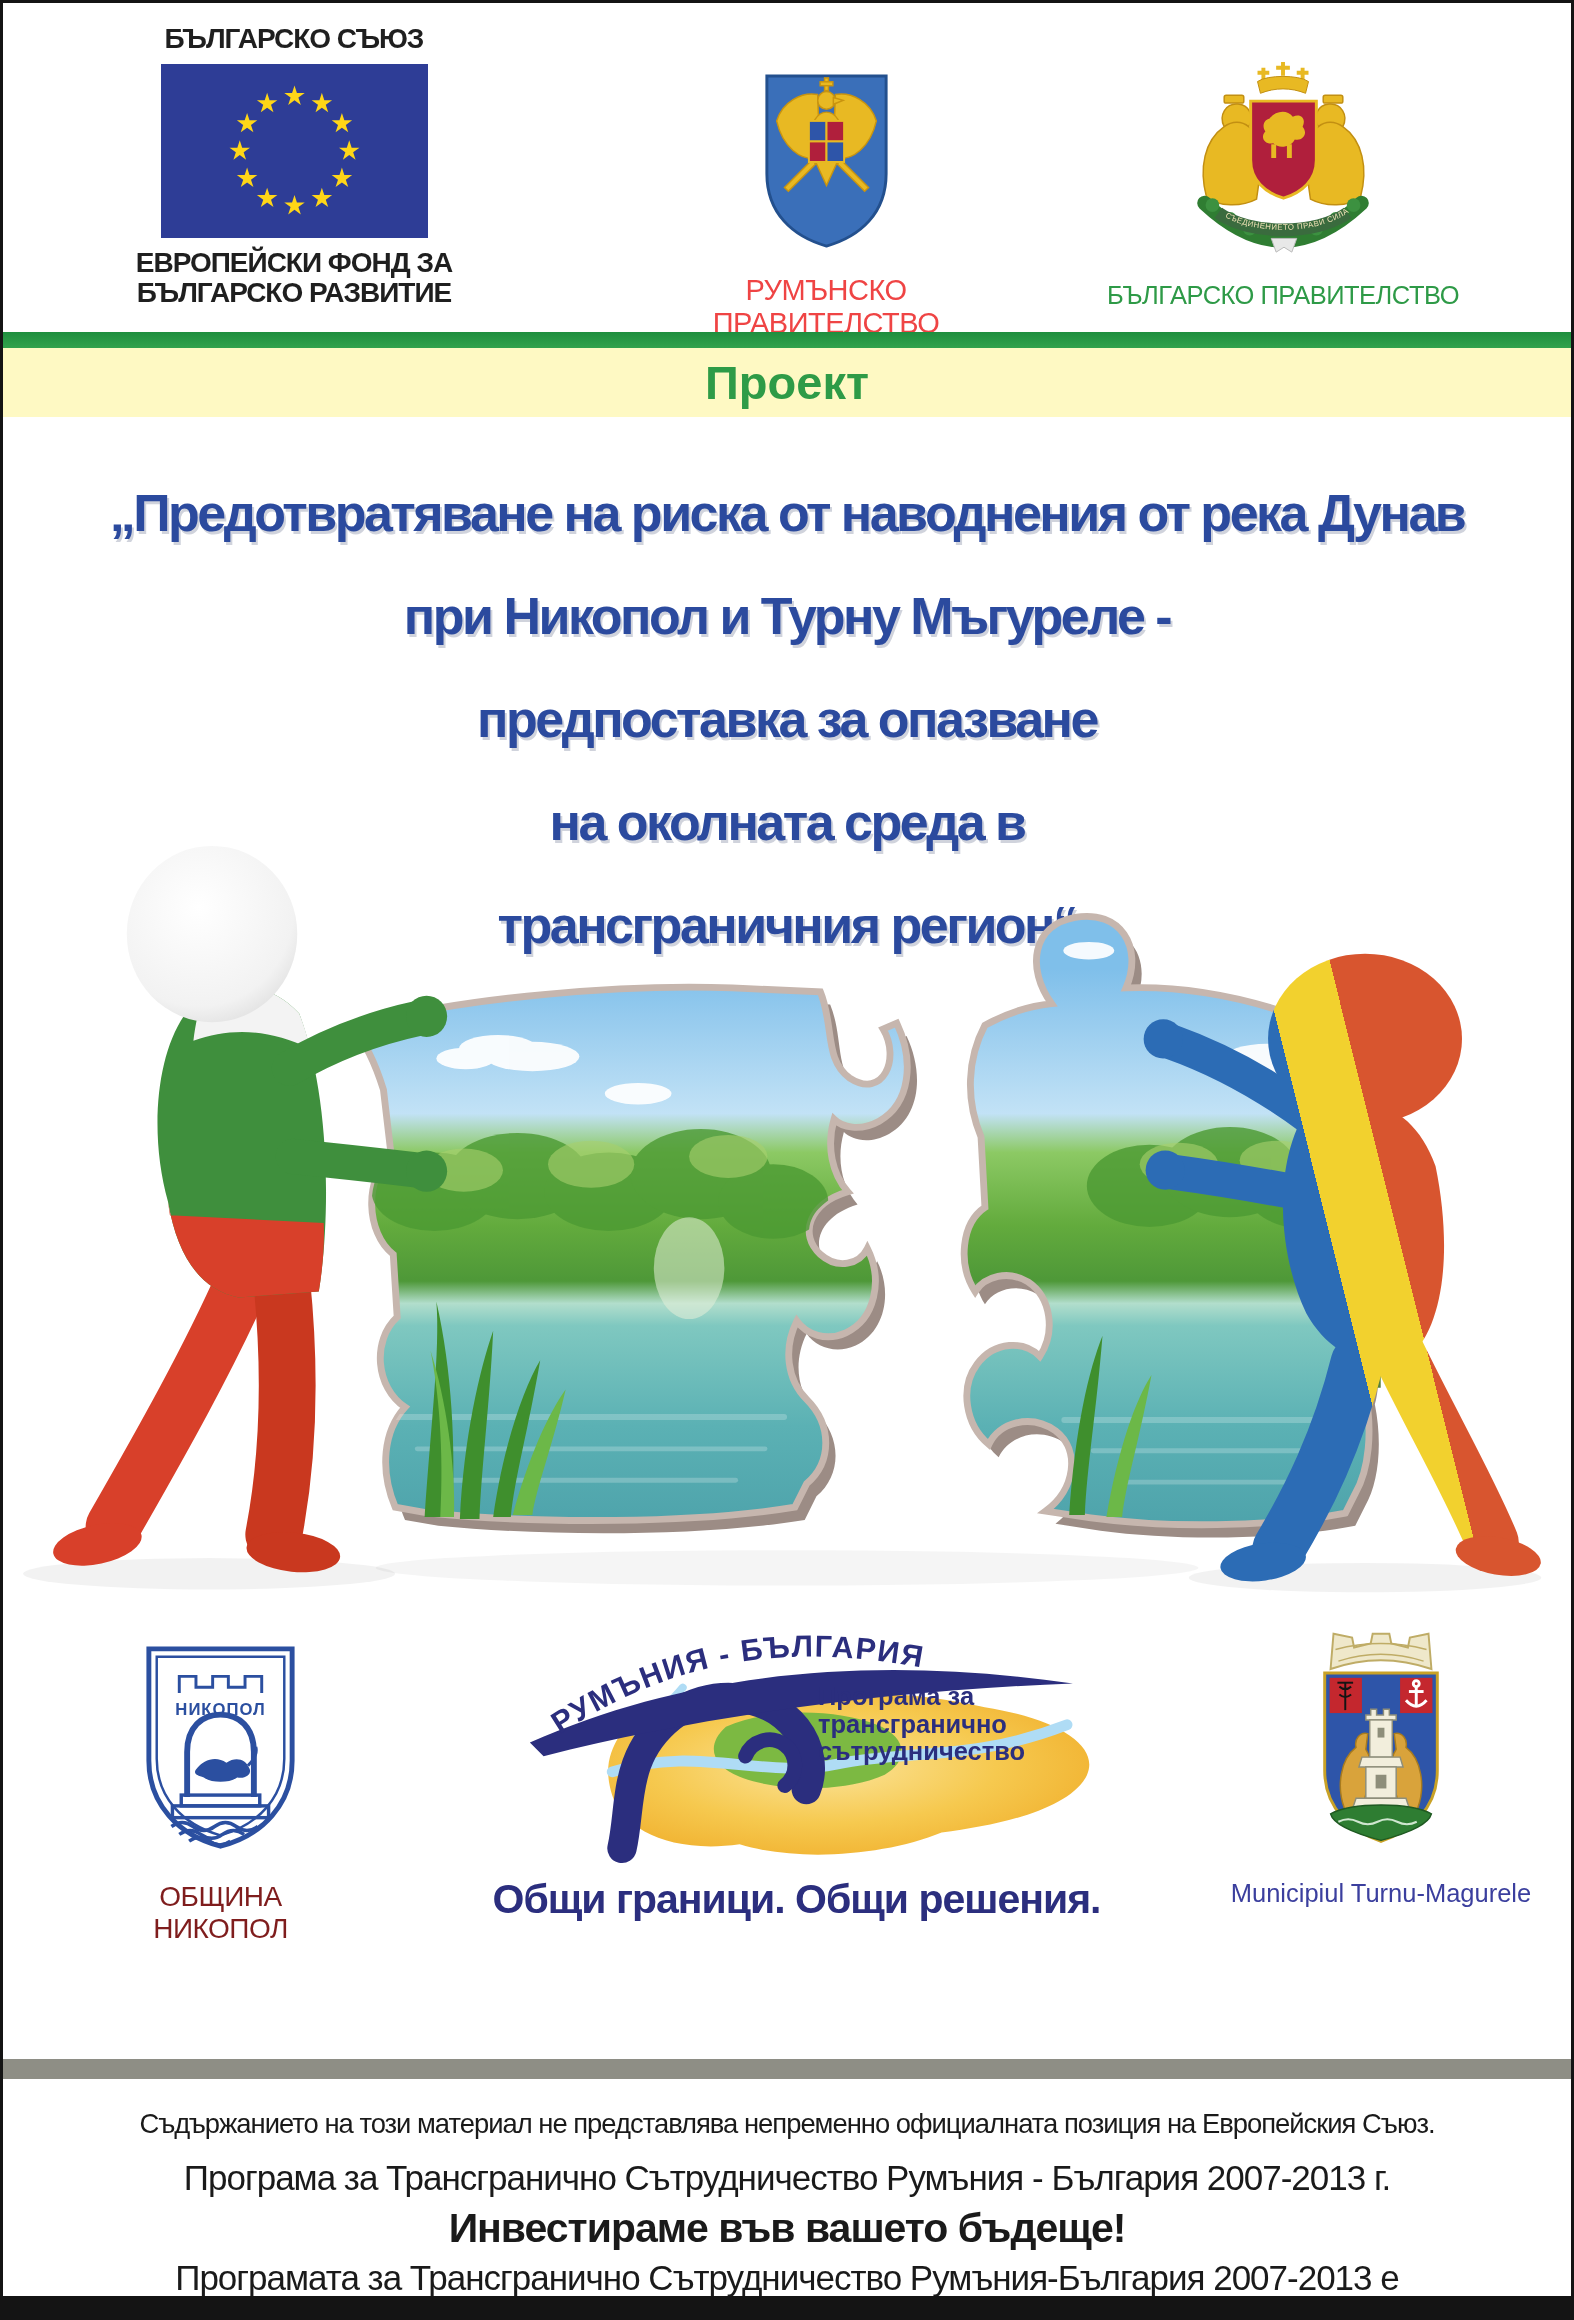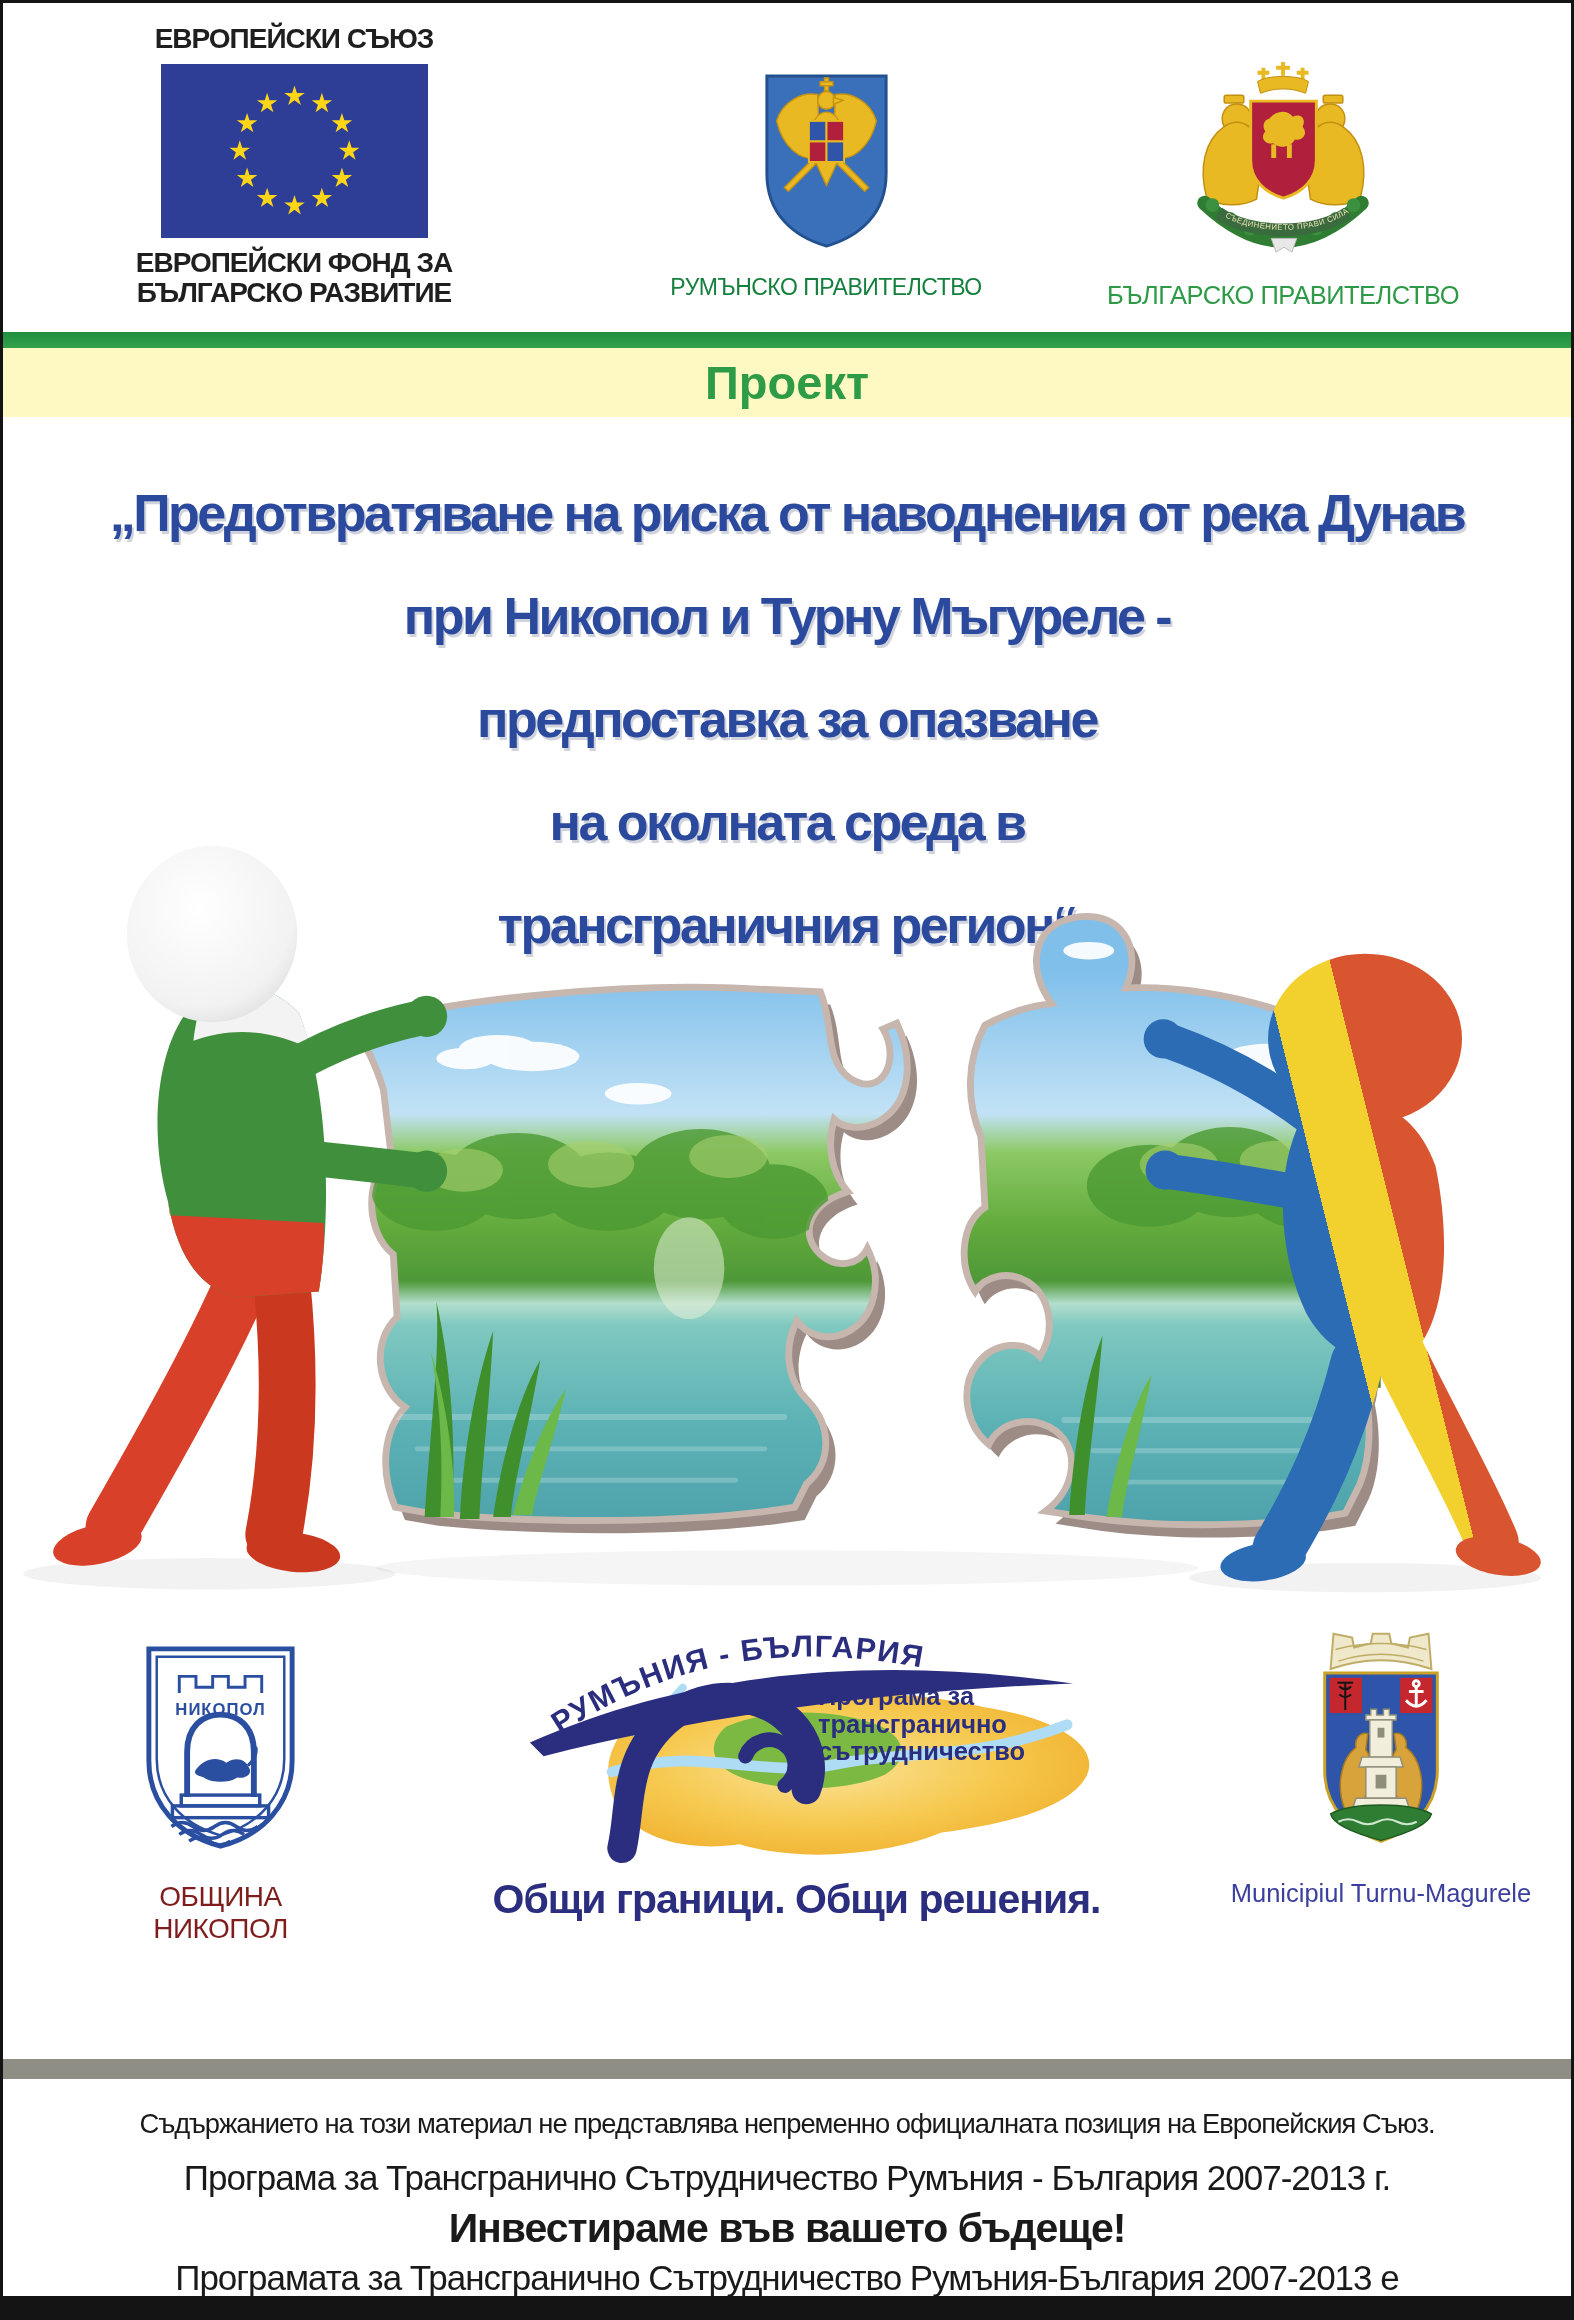--- a/index.html
+++ b/index.html
@@ -3,21 +3,21 @@
 <meta charset="utf-8">
 <style>
   html,body{margin:0;padding:0;background:#ffffff;font-family:"Liberation Sans",sans-serif;}
   .poster{position:relative;width:1574px;height:2321px;background:#fff;border:3.9px solid #141414;box-sizing:border-box;overflow:hidden;}
   .hblock{position:absolute;text-align:center;}
   #eu-block{left:95px;top:19.6px;width:392px;}
   .eu-label{font-size:28px;font-weight:700;color:#1f1f1f;letter-spacing:-1px;}
   .eu-flag{width:267px;height:174px;background:#2E3D96;margin:9.8px auto 9.8px;}
   .eu-fund{font-size:28px;font-weight:700;color:#1f1f1f;line-height:1.08;letter-spacing:-1px;text-align:center;}
   #ro-block{left:627px;top:65px;width:392px;}
-  .gov-label-ro{margin-top:15.7px;font-size:23px;color:#15803d;letter-spacing:-0.5px;}
+  .gov-label-ro{margin-top:15.7px;font-size:29px;color:#ef4444;letter-spacing:-0.5px;}
   #bg-block{left:1084px;top:55px;width:392px;}
   .gov-label-bg{margin-top:17.6px;font-size:25.5px;color:#2E9A47;letter-spacing:-0.5px;}
   .stripe-green{position:absolute;left:0;top:329px;width:100%;height:15.7px;background:linear-gradient(#1E8E3E,#33A24C);}
   .band-yellow{position:absolute;left:0;top:345px;width:100%;height:69px;background:#fef9c3;display:flex;align-items:center;justify-content:center;}
   .project-label{font-size:47px;font-weight:700;color:#2E9B47;}
   .title-block{position:absolute;left:29px;right:29px;top:459px;}
   .title-line{font-size:52px;line-height:103px;font-weight:700;color:#2B4A9E;text-align:center;letter-spacing:-2.5px;text-shadow:2px 2.9px 0 rgba(43,54,96,0.22);}
   .illu{position:absolute;left:0;top:838px;}
   .partner{position:absolute;text-align:center;}
   #nikopol-block{left:95px;top:1639px;width:245px;}
@@ -36,21 +36,21 @@
   .f4{font-size:35px;}
   .f5{font-size:35px;}
   .bottom-bar{position:absolute;left:0;bottom:0;width:100%;height:21.6px;background:#141414;}
 </style>
 </head>
 <body>
 
 <div class="poster">
 
   <div class="hblock" id="eu-block">
-    <div class="eu-label">ЕВРОПЕЙСКИ СЪЮЗ</div>
+    <div class="eu-label">БЪЛГАРСКО СЪЮЗ</div>
     <div class="eu-flag">
       <svg width="267" height="174" viewBox="0 0 272 178">
         <defs>
           <polygon id="star" points="0,-11 2.47,-3.4 10.46,-3.4 3.99,1.3 6.47,8.9 0,4.2 -6.47,8.9 -3.99,1.3 -10.46,-3.4 -2.47,-3.4" fill="#FFD617"></polygon>
         </defs>
         <use href="#star" transform="translate(136,33)"></use>
           <use href="#star" transform="translate(164,40.5)"></use>
         <use href="#star" transform="translate(184.5,61)"></use>
           <use href="#star" transform="translate(192,89)"></use>
         <use href="#star" transform="translate(184.5,117)"></use>

